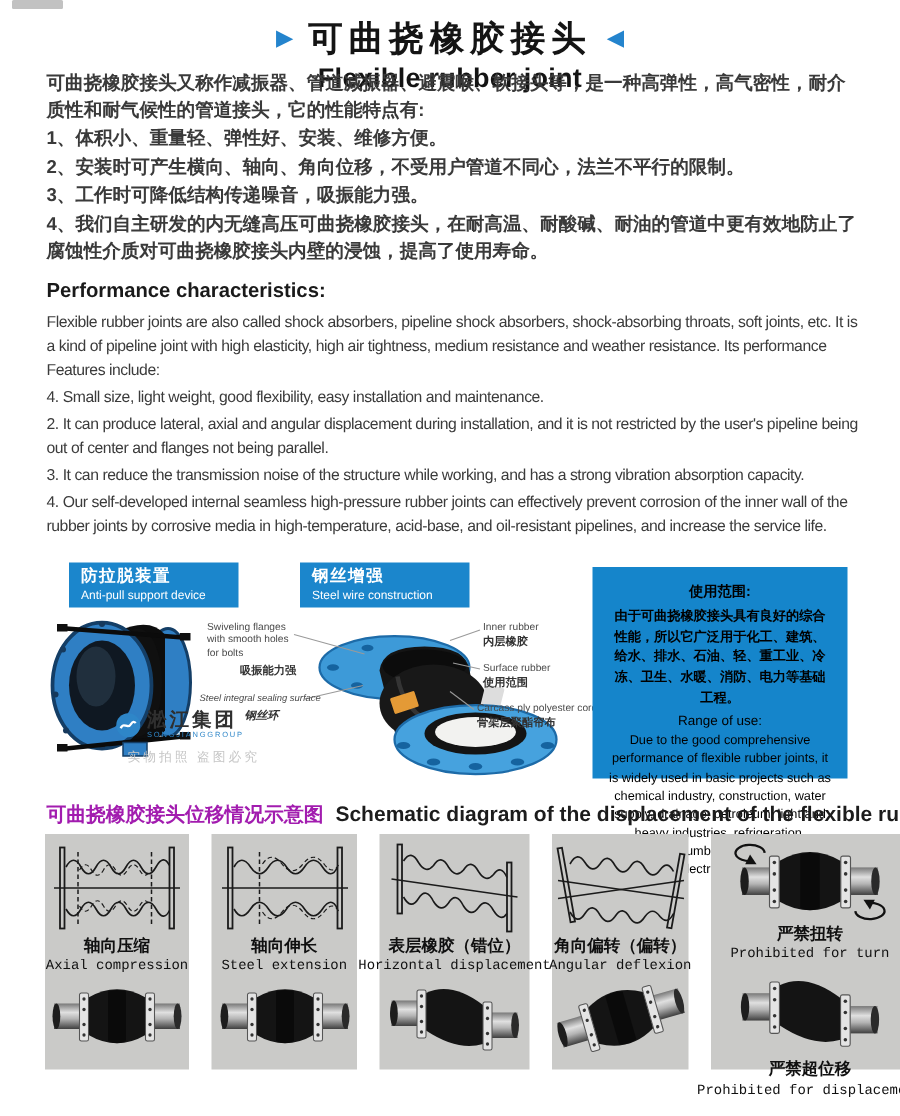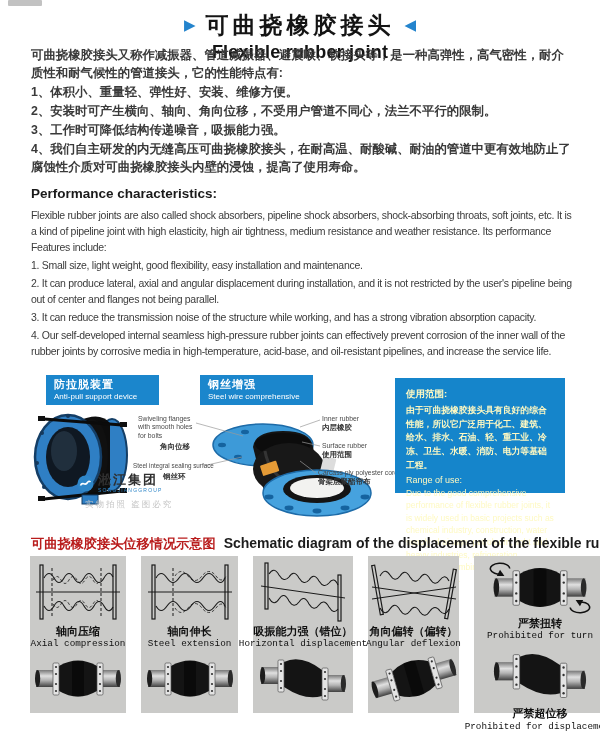--- a/index.html
+++ b/index.html
@@ -30,45 +30,45 @@
   .lbl2{left:200px;top:2px;width:96px;}
   .photo1{position:absolute;left:30px;top:30px;}
   .cutaway{position:absolute;left:205px;top:38px;}
   .leaders{position:absolute;left:0;top:0;pointer-events:none;}
 
   .callout{position:absolute;line-height:1.25;}
   .callout .en{font-size:6.8px;color:#4a4a4a;}
   .callout .cn{font-size:7.5px;font-weight:bold;color:#333;}
   .co-swivel{left:138px;top:42px;width:62px;}
   .co-swivel .cn{margin-left:22px;margin-top:2px;}
-  .co-seal{left:133px;top:89px;width:75px;}
+  .co-seal{left:133px;top:89px;width:75px;font-style:italic;}
   .co-seal .en{font-size:6.3px;white-space:nowrap;}
   .co-seal .cn{margin-left:30px;margin-top:2px;}
   .co-inner{left:322px;top:42px;}
   .co-surface{left:322px;top:69px;}
   .co-carcass{left:318px;top:96px;}
   .co-inner .en,.co-surface .en,.co-carcass .en{white-space:nowrap;}
 
-  .range-box{position:absolute;left:395px;top:5px;width:170px;height:115px;background:#1585cb;
-             box-sizing:border-box;padding:10px 11px;color:#fef9c3;}
+  .range-box{position:absolute;left:395px;top:5px;width:170px;height:141px;background:#1585cb;
+             box-sizing:border-box;padding:10px 11px;color:#000000;text-align:center;}
   .range-box .t-cn{font-size:9.5px;font-weight:bold;margin-bottom:3px;}
   .range-box .b-cn{font-size:8.8px;font-weight:bold;line-height:1.55;margin-bottom:3px;}
   .range-box .t-en{font-size:9px;margin-bottom:2px;}
   .range-box .b-en{font-size:8.5px;line-height:1.45;}
 
   .watermark{position:absolute;left:77px;top:100px;}
   .wm-row{display:flex;align-items:center;}
   .wm-logo{margin-right:4px;}
   .wm-cn{font-size:13px;font-weight:900;color:#2f2f2f;letter-spacing:2px;line-height:1;}
   .wm-en{font-size:5px;color:#2e86c8;letter-spacing:1.2px;line-height:1;margin-top:2px;}
   .wm-notice{font-size:8.5px;color:#c6c6c6;letter-spacing:2px;margin-top:6px;margin-left:8px;}
 
   
   .schem-head{position:absolute;left:31px;top:534px;white-space:nowrap;}
-  .schem-head .cn{font-size:13.2px;font-weight:bold;color:#b91c1c;}
+  .schem-head .cn{font-size:13.2px;font-weight:bold;color:#a21caf;}
   .schem-head .en{font-size:14px;font-weight:600;color:#1c1c1c;margin-left:8px;}
 
   .panels{position:absolute;left:30px;top:556px;display:flex;gap:15px;}
   .panel{background:#cacac8;height:157px;box-sizing:border-box;padding:5px 2px 4px;
          display:flex;flex-direction:column;align-items:center;}
   .pw1{width:96px;} .pw2{width:97px;} .pw3{width:100px;} .pw4{width:91px;} .pw5{width:132px;}
   .cap{text-align:center;line-height:1.2;margin:2px 0 2px;}
   .cap-cn{font-size:11px;font-weight:bold;color:#101010;font-family:"Liberation Serif","DejaVu Serif",serif;}
   .cap-en{font-size:9.3px;color:#101010;font-family:"Liberation Mono","DejaVu Sans Mono",monospace;white-space:nowrap;}
   .panel svg{overflow:visible;}
@@ -132,35 +132,35 @@
   </div>
 
   <div class="text-col">
     <p class="p-cn">可曲挠橡胶接头又称作减振器、管道减振器、避震喉、软接头等，是一种高弹性，高气密性，耐介质性和耐气候性的管道接头，它的性能特点有:</p>
     <p class="p-cn">1、体积小、重量轻、弹性好、安装、维修方便。</p>
     <p class="p-cn">2、安装时可产生横向、轴向、角向位移，不受用户管道不同心，法兰不平行的限制。</p>
     <p class="p-cn">3、工作时可降低结构传递噪音，吸振能力强。</p>
     <p class="p-cn">4、我们自主研发的内无缝高压可曲挠橡胶接头，在耐高温、耐酸碱、耐油的管道中更有效地防止了腐蚀性介质对可曲挠橡胶接头内壁的浸蚀，提高了使用寿命。</p>
     <div class="h-en">Performance characteristics:</div>
     <p class="p-en">Flexible rubber joints are also called shock absorbers, pipeline shock absorbers, shock-absorbing throats, soft joints, etc. It is a kind of pipeline joint with high elasticity, high air tightness, medium resistance and weather resistance. Its performance Features include:</p>
-    <p class="p-en">1. Small size, light weight, good flexibility, easy installation and maintenance.</p>
+    <p class="p-en">4. Small size, light weight, good flexibility, easy installation and maintenance.</p>
     <p class="p-en">2. It can produce lateral, axial and angular displacement during installation, and it is not restricted by the user's pipeline being out of center and flanges not being parallel.</p>
     <p class="p-en">3. It can reduce the transmission noise of the structure while working, and has a strong vibration absorption capacity.</p>
     <p class="p-en">4. Our self-developed internal seamless high-pressure rubber joints can effectively prevent corrosion of the inner wall of the rubber joints by corrosive media in high-temperature, acid-base, and oil-resistant pipelines, and increase the service life.</p>
   </div>
 
   <div class="figures">
 
     <div class="blue-label lbl1">
       <div class="cn">防拉脱装置</div>
       <div class="en">Anti-pull support device</div>
     </div>
     <div class="blue-label lbl2">
       <div class="cn">钢丝增强</div>
-      <div class="en">Steel wire comprehensive</div>
+      <div class="en">Steel wire construction</div>
     </div>
 
     <svg class="photo1" width="100" height="118" viewBox="0 0 100 118">
       <ellipse cx="82" cy="52" rx="15" ry="36" fill="#2f7fc4" stroke="#143e66" stroke-width="2"></ellipse>
       <path d="M48 18 Q70 8 80 20 L80 84 Q70 98 48 88 Z" fill="#0d0d0d"></path>
       <ellipse cx="62" cy="52" rx="16" ry="36" fill="#101010"></ellipse>
       <ellipse cx="38" cy="54" rx="33" ry="42" fill="#2f7fc4" stroke="#143e66" stroke-width="2.5"></ellipse>
       <ellipse cx="38" cy="54" rx="22" ry="30" fill="#0f1822"></ellipse>
       <ellipse cx="34" cy="48" rx="13" ry="20" fill="#223240" opacity=".9"></ellipse>
       <circle cx="38" cy="13" r="2" fill="#16395c"></circle>
@@ -212,21 +212,21 @@
         <line x1="196" y1="50" x2="243" y2="63"></line>
         <line x1="203" y1="93" x2="242" y2="84"></line>
         <line x1="320" y1="47" x2="300" y2="54"></line>
         <line x1="320" y1="73" x2="302" y2="69"></line>
         <line x1="316" y1="100" x2="300" y2="88"></line>
       </g>
     </svg>
 
     <div class="callout co-swivel">
       <div class="en">Swiveling flanges with smooth holes for bolts</div>
-      <div class="cn">角向位移</div>
+      <div class="cn">吸振能力强</div>
     </div>
     <div class="callout co-seal">
       <div class="en">Steel integral sealing surface</div>
       <div class="cn">钢丝环</div>
     </div>
     <div class="callout co-inner">
       <div class="en">Inner rubber</div>
       <div class="cn">内层橡胶</div>
     </div>
     <div class="callout co-surface">
@@ -313,21 +313,21 @@
 
     <div class="panel pw3">
       <svg width="86" height="62" viewBox="0 0 86 62">
         <rect x="5" y="2" width="3" height="46" fill="none" stroke="#1a1a1a" stroke-width="1.2"></rect>
         <rect x="78" y="14" width="3" height="46" fill="none" stroke="#1a1a1a" stroke-width="1.2"></rect>
         <line x1="1" y1="25" x2="85" y2="37" stroke="#1a1a1a"></line>
         <path d="M9 13 Q14 5 19 14 Q24 22 29 16 Q34 8 39 17 Q44 25 49 19 Q54 11 59 20 Q64 28 69 22 Q74 15 78 24" fill="none" stroke="#1a1a1a" stroke-width="1.1"></path>
         <path d="M9 37 Q14 46 19 38 Q24 30 29 40 Q34 48 39 41 Q44 33 49 43 Q54 51 59 44 Q64 37 69 46 Q74 54 78 48" fill="none" stroke="#1a1a1a" stroke-width="1.1"></path>
       </svg>
       <div class="cap">
-        <div class="cap-cn">吸振能力强（错位）</div>
+        <div class="cap-cn">表层橡胶（错位）</div>
         <div class="cap-en">Horizontal displacement</div>
       </div>
       <div class="photo-slot">
         <svg width="84" height="56" viewBox="0 0 84 56">
             <use href="#joint-disp"></use>
           </svg>
       </div>
     </div>
 
     <div class="panel pw4">

